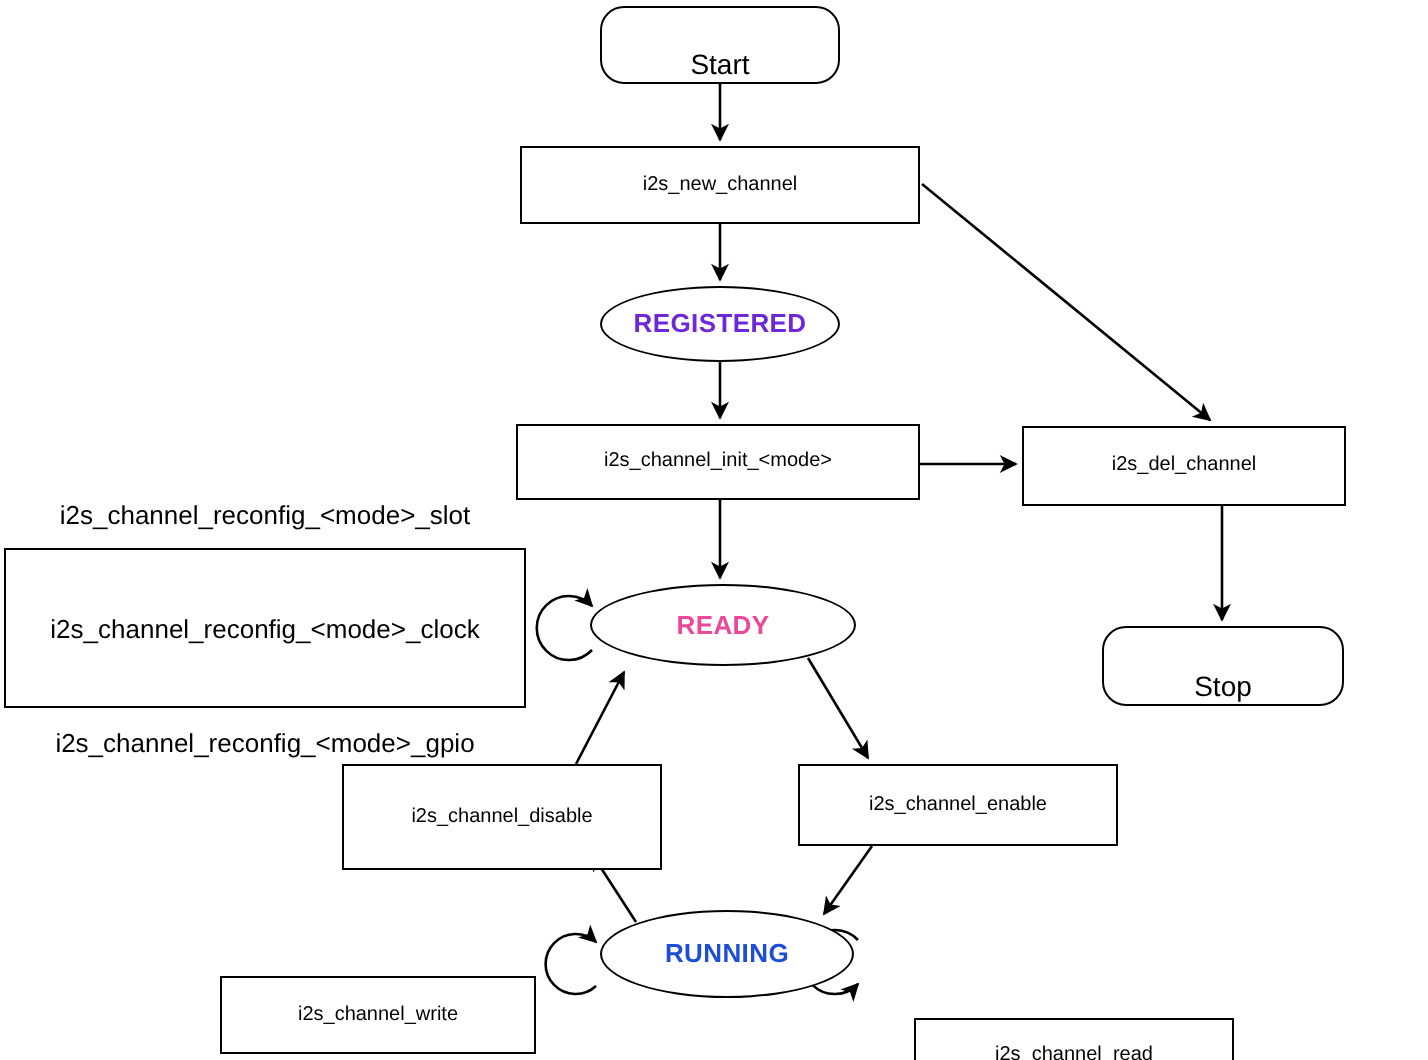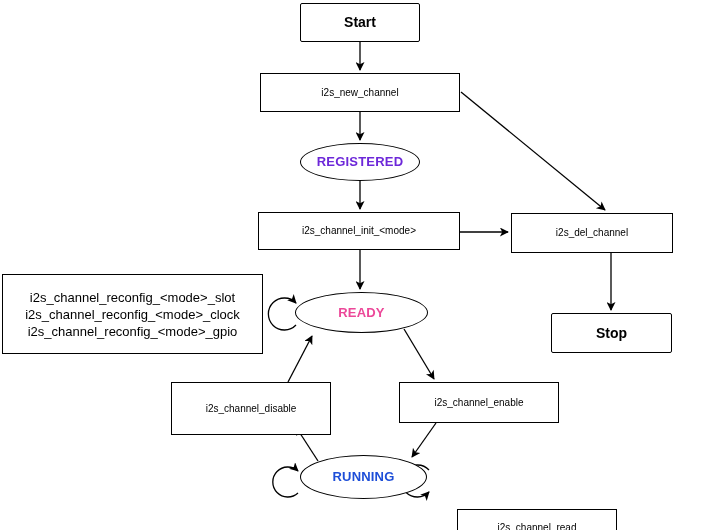--- a/index.html
+++ b/index.html
@@ -24,44 +24,45 @@
     justify-content: center;
     text-align: center;
     background: #ffffff;
     border: 1.3px solid #000000;
     color: #000000;
     font-size: 10px;
     line-height: 1.2;
     white-space: nowrap;
   }
   .terminal {
-    border-radius: 2px;
-    font-weight: bold;
+    border-radius: 12px;
+    font-weight: normal;
     font-size: 14px;
+    align-items: flex-end;
   }
   .state {
     border-radius: 50%;
     font-weight: bold;
     font-size: 13px;
     letter-spacing: 0.2px;
   }
   .multiline {
     flex-direction: column;
     justify-content: center;
     font-size: 13px;
     line-height: 17px;
   }
   
   .n-start     { left: 300px; top: 3px;   width: 120px; height: 39px; }
   .n-new       { left: 260px; top: 73px;  width: 200px; height: 39px; }
   .n-registered{ left: 300px; top: 143px; width: 120px; height: 38px; }
   .n-init      { left: 258px; top: 212px; width: 202px; height: 38px; }
   .n-del       { left: 511px; top: 213px; width: 162px; height: 40px; }
   .n-stop      { left: 551px; top: 313px; width: 121px; height: 40px; }
-  .n-reconfig  { left: 2px;   top: 274px; width: 261px; height: 80px; }
+  .n-reconfig  { left: 2px;   top: 274px; width: 261px; height: 80px; gap: 40px; }
   .n-ready     { left: 295px; top: 292px; width: 133px; height: 41px; }
   .n-disable   { left: 171px; top: 382px; width: 160px; height: 53px; }
   .n-enable    { left: 399px; top: 382px; width: 160px; height: 41px; }
   .n-running   { left: 300px; top: 455px; width: 127px; height: 44px; }
   .n-write     { left: 110px; top: 488px; width: 158px; height: 39px; }
   .n-read      { left: 457px; top: 509px; width: 160px; height: 38px; }
 </style>
 </head>
 <body>
 
@@ -130,18 +131,21 @@
   </div>
 
   <div class="node n-enable">
     <span>i2s_channel_enable</span>
   </div>
 
   <div class="node state n-running">
     <span style="color:#1d4ed8">RUNNING</span>
   </div>
 
+  <div class="node n-write">
+    <span>i2s_channel_write</span>
+  </div>
 
   <div class="node n-read">
     <span>i2s_channel_read</span>
   </div>
 
 </div>
 
 </body></html>

